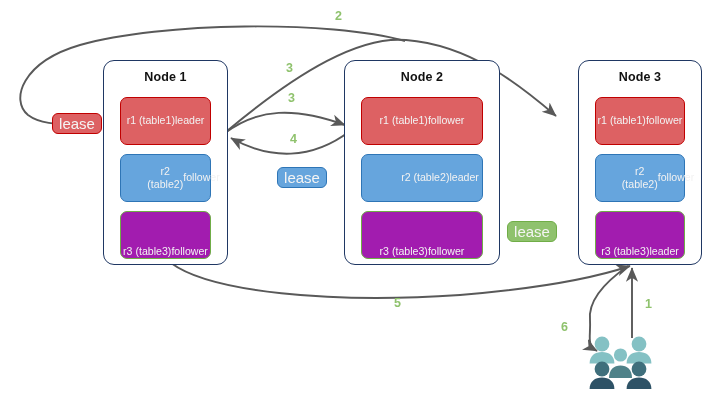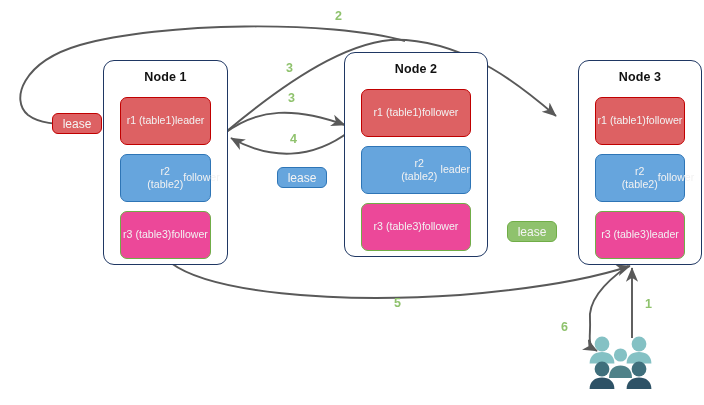--- a/index.html
+++ b/index.html
@@ -37,29 +37,29 @@
     display:flex;flex-direction:row;
     align-items:center;justify-content:center;
     color:#f2f2f2;
     font-size:10.6px;
     line-height:13.4px;
     text-align:center;
   }
   .replica span{display:block;}
   .rep-red{background:#dd6163;border:1.4px solid #c00000;}
   .rep-blue{background:#66a5dd;border:1.4px solid #2e75b6;padding-left:36px;}
-  .rep-green{background:#ec4899;border:1.4px solid #70ad47;}
+  .rep-green{background:#a21caf;border:1.4px solid #70ad47;align-items:flex-end;}
 
   .lease{
     position:absolute;
     border-radius:6px;
     box-sizing:border-box;
     display:flex;align-items:center;justify-content:center;
     color:#f4f4f4;
-    font-size:12px;
+    font-size:15px;
     height:21px;
     z-index:3;
   }
   .lease-red{background:#dd6163;border:1.4px solid #c00000;}
   .lease-blue{background:#66a5dd;border:1.4px solid #2e75b6;}
   .lease-green{background:#8fc26d;border:1.4px solid #70ad47;}
 
   .step{
     position:absolute;
     color:#8fc26d;
@@ -107,21 +107,21 @@
     <div class="replica rep-blue" style="top:93px;">
       <span>r2 (table2)</span>
       <span>follower</span>
     </div>
     <div class="replica rep-green" style="top:150px;">
       <span>r3 (table3)</span>
       <span>follower</span>
     </div>
   </div>
 
-  <div class="node" style="left:344px;top:52px;width:144px;height:205px;">
+  <div class="node" style="left:344px;top:60px;width:156px;height:205px;">
     <div class="node-title">Node 2</div>
     <div class="replica rep-red" style="top:36px;">
       <span>r1 (table1)</span>
       <span>follower</span>
     </div>
     <div class="replica rep-blue" style="top:93px;">
       <span>r2 (table2)</span>
       <span>leader</span>
     </div>
     <div class="replica rep-green" style="top:150px;">

